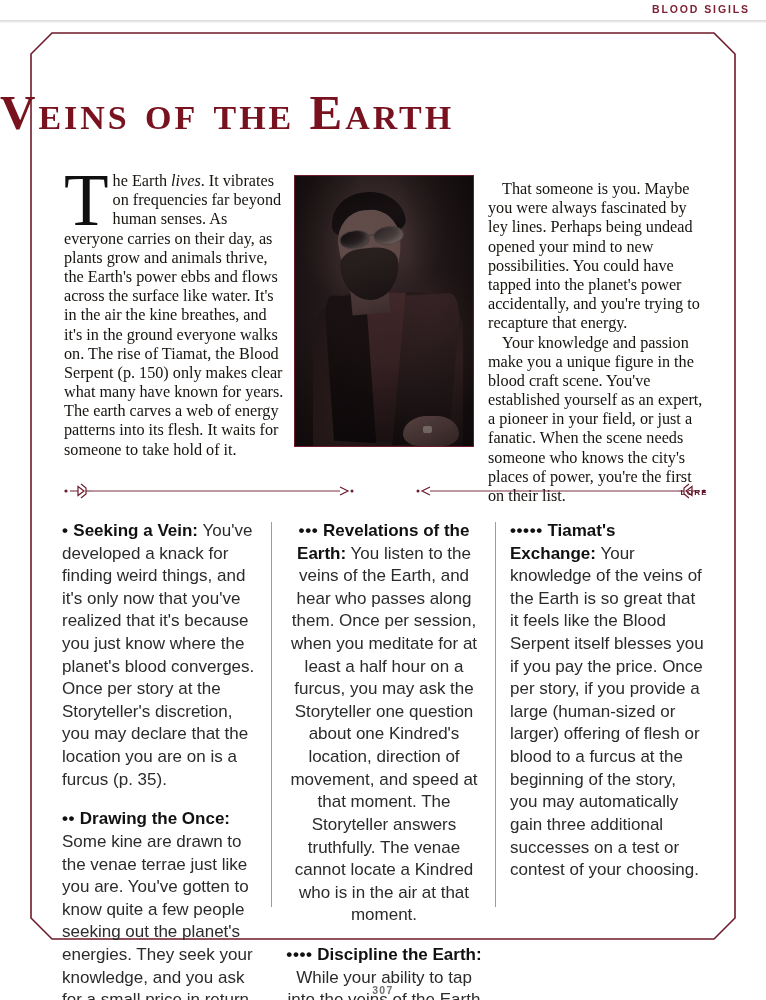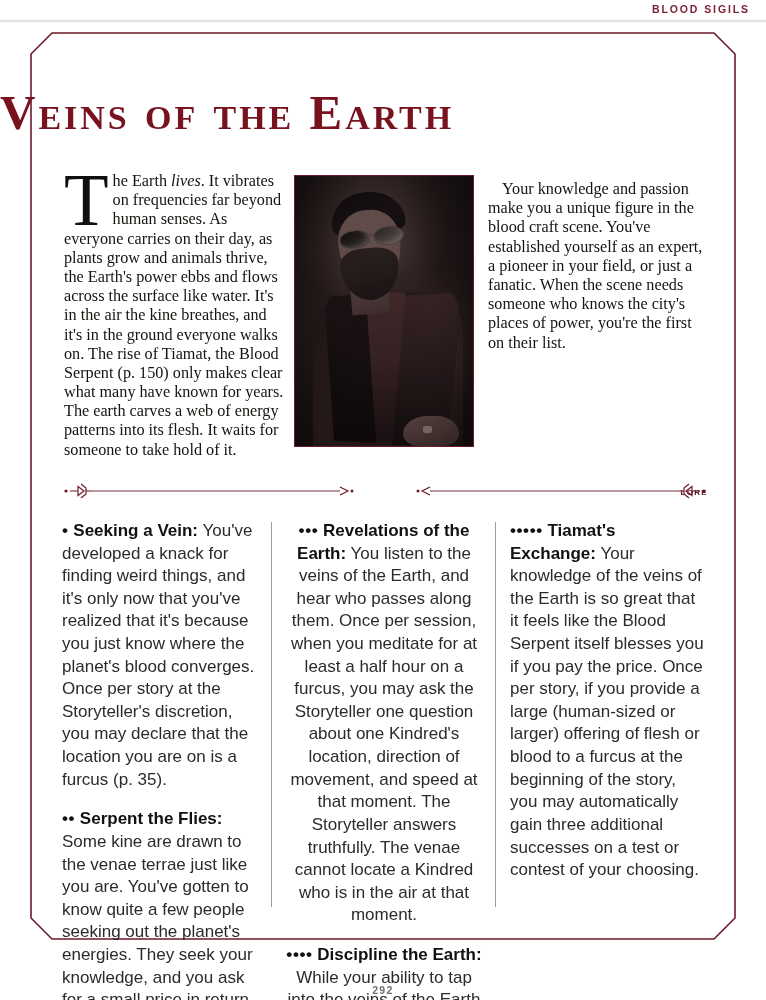--- a/index.html
+++ b/index.html
@@ -347,20 +347,21 @@
         <div class="lens-bridge"></div>
         <div class="lens right"></div>
       </div>
       <div class="fig-hand"></div>
       <div class="fig-ring"></div>
       <div class="portrait-haze"></div>
     </div>
   </div>
 
   <div class="intro-col-right">
+    <p>That someone is you. Maybe you were always fascinated by ley lines. Perhaps being undead opened your mind to new possibilities. You could have tapped into the planet's power accidentally, and you're trying to recapture that energy.</p>
     <p>Your knowledge and passion make you a unique figure in the blood craft scene. You've established yourself as an expert, a pioneer in your field, or just a fanatic. When the scene needs someone who knows the city's places of power, you're the first on their list.</p>
   </div>
 </div>
 
 <div class="lore-divider">
   <svg width="646" height="26" viewBox="0 0 646 26" xmlns="http://www.w3.org/2000/svg">
     <g stroke="#6d1a2a" fill="#6d1a2a" stroke-width="1">
 
       <circle cx="4" cy="13" r="1.6" stroke="none"></circle>
       <path d="M8,13 L16,13" fill="none"></path>
@@ -393,21 +394,21 @@
   <div class="vrule v1"></div>
   <div class="vrule v2"></div>
 
   <div class="lore-col c1">
     <p class="lore-entry">
       <span class="dots">•</span>
       <span class="lore-name">Seeking a Vein:</span><span> You've developed a knack for finding weird things, and it's only now that you've realized that it's because you just know where the planet's blood converges. Once per story at the Storyteller's discretion, you may declare that the location you are on is a furcus (p. 35).</span>
     </p>
     <p class="lore-entry">
       <span class="dots">••</span>
-      <span class="lore-name">Serpent the Flies:</span><span> Some kine are drawn to the venae terrae just like you are. You've gotten to know quite a few people seeking out the planet's energies. They seek your knowledge, and you ask for a small price in return. Gain Herd ••• representing this group—but without new and interesting information about Tiamat's coils, they could fall away.</span>
+      <span class="lore-name">Drawing the Once:</span><span> Some kine are drawn to the venae terrae just like you are. You've gotten to know quite a few people seeking out the planet's energies. They seek your knowledge, and you ask for a small price in return. Gain Herd ••• representing this group—but without new and interesting information about Tiamat's coils, they could fall away.</span>
     </p>
   </div>
 
   <div class="lore-col c2">
     <p class="lore-entry">
       <span class="dots">•••</span>
       <span class="lore-name">Revelations of the Earth:</span><span> You listen to the veins of the Earth, and hear who passes along them. Once per session, when you meditate for at least a half hour on a furcus, you may ask the Storyteller one question about one Kindred's location, direction of movement, and speed at that moment. The Storyteller answers truthfully. The venae cannot locate a Kindred who is in the air at that moment.</span>
     </p>
     <p class="lore-entry">
       <span class="dots">••••</span>
@@ -416,13 +417,13 @@
   </div>
 
   <div class="lore-col c3">
     <p class="lore-entry">
       <span class="dots">•••••</span>
       <span class="lore-name">Tiamat's Exchange:</span><span> Your knowledge of the veins of the Earth is so great that it feels like the Blood Serpent itself blesses you if you pay the price. Once per story, if you provide a large (human-sized or larger) offering of flesh or blood to a furcus at the beginning of the story, you may automatically gain three additional successes on a test or contest of your choosing.</span>
     </p>
   </div>
 </div>
 
-<div class="folio">292</div>
+<div class="folio">307</div>
 
 </body></html>

